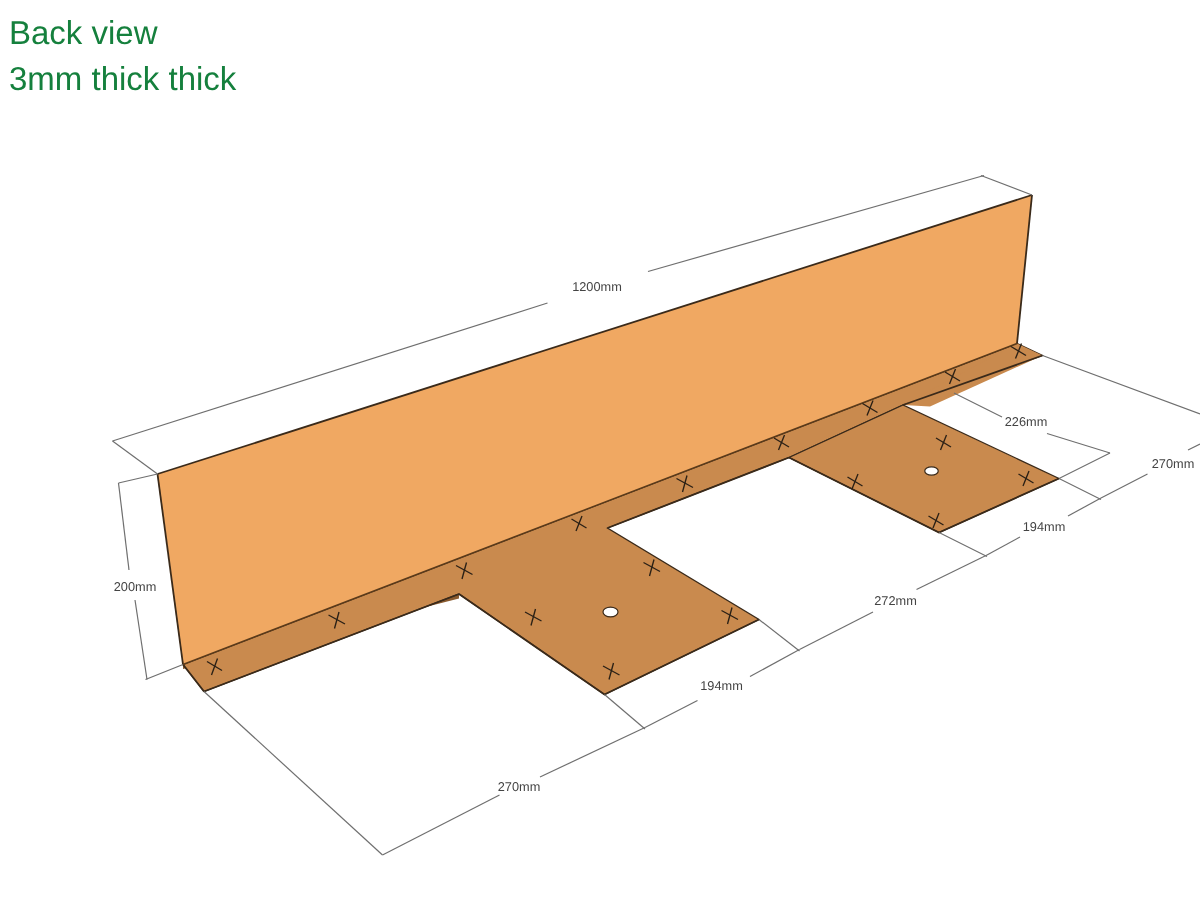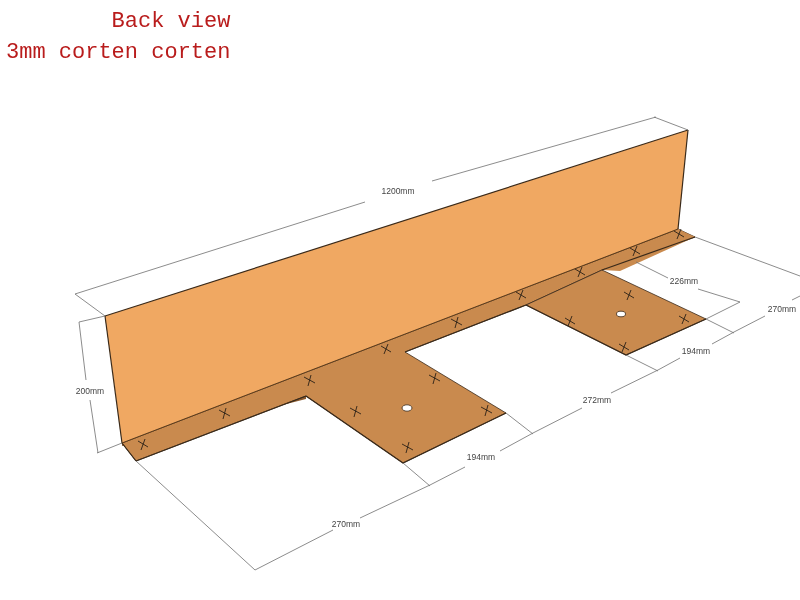--- a/index.html
+++ b/index.html
@@ -13,25 +13,24 @@
     .canvas {
       position: relative;
       width: 800px;
       height: 600px;
       background: #ffffff;
     }
     .title-block {
       position: absolute;
       left: 6px;
       top: 6px;
-      font-family: Liberation Mono, monospace;
+      font-family: Liberation Sans, sans-serif;
       font-size: 22px;
       line-height: 31px;
-      color: #b91c1c;
-      text-align: right;
+      color: #15803d;
     }
     .title-block div { white-space: nowrap; }
     svg.drawing {
       position: absolute;
       left: 0;
       top: 0;
     }
     .dim-text {
       font-family: "Liberation Sans", sans-serif;
       font-size: 8.5px;
@@ -41,21 +40,21 @@
     .edge { stroke: #3a2a1a; stroke-width: 1.2; }
     .mark { stroke: #2a2016; stroke-width: 0.9; }
   </style>
 </head>
 <body>
 
 <div class="canvas">
 
   <div class="title-block">
     <div>Back view</div>
-    <div>3mm corten corten</div>
+    <div>3mm thick thick</div>
   </div>
 
   <svg class="drawing" width="800" height="600" viewBox="0 0 800 600">
 
     <g>
 
       <polygon points="122,443 306,396 306,399 122,446" fill="#8a5a2e"></polygon>
       <polygon points="122,443 678,229 695,237 602,270 526,305 405,352 506,413 403,463 306,396 136,461" fill="#c98a4e" stroke="#3a2a1a" stroke-width="0.8"></polygon>
 
       <polyline class="edge" points="136,461 306,396" stroke-width="1.6" fill="none"></polyline>

